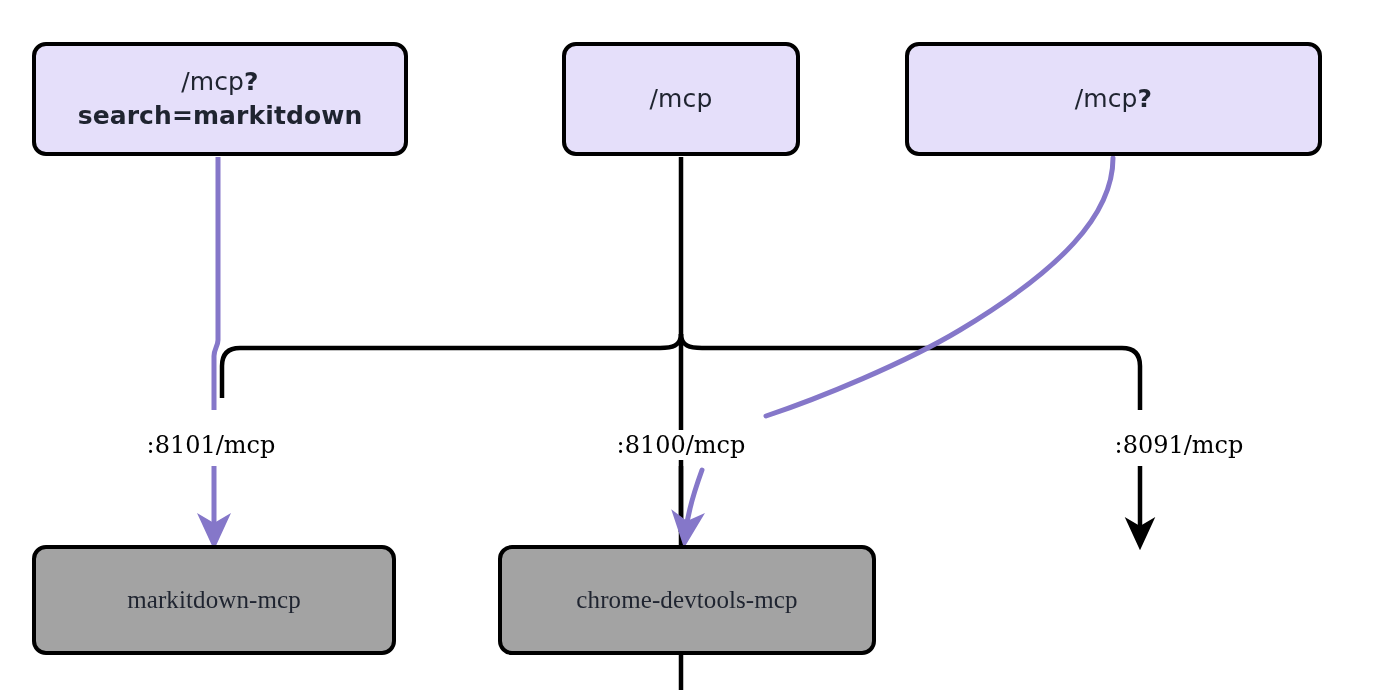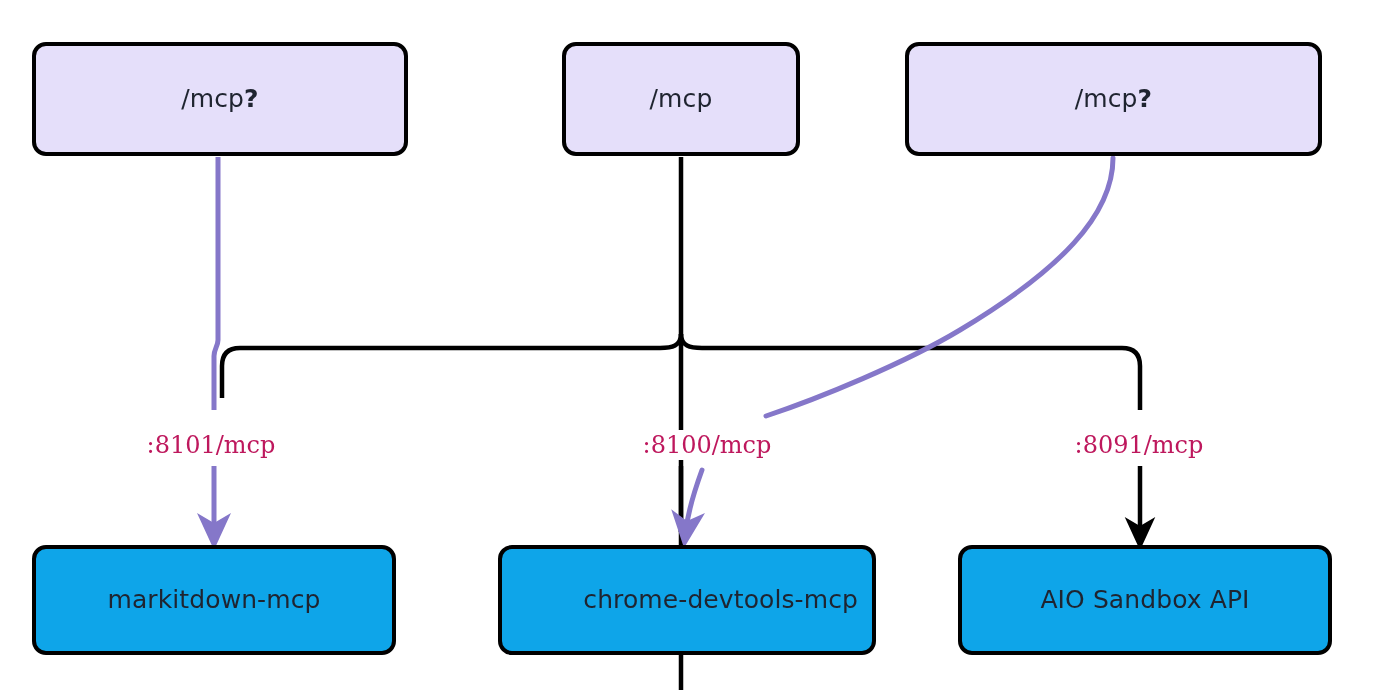--- a/index.html
+++ b/index.html
@@ -36,37 +36,38 @@
     text-align: center;
     line-height: 1.38;
     color: #1f2430;
     font-size: 25px;
     padding: 4px 14px;
   }
   .node-route {
     background: #e5dffa;
   }
   .node-service {
-    background: #0ea5e9;
+    background: #a3a3a3;
+    font-family: Liberation Serif, serif;
   }
   .node-label {
     display: block;
     font-weight: 400;
     letter-spacing: 0.1px;
   }
   .node-label .q-bold {
     font-weight: 700;
   }
   .node-label .q-light {
     font-weight: 400;
   }
   .edge-label {
     position: absolute;
     font-size: 24px;
-    color: #be185d;
+    color: #000000;
     font-family: "DejaVu Serif", "Liberation Serif", serif;
     background: #ffffff;
     padding: 2px 7px;
     white-space: nowrap;
     transform: translateX(-50%);
     line-height: 1.1;
   }
 </style>
 </head>
 <body>
@@ -93,40 +94,37 @@
     <path d="M681,466 L681,532" fill="none" stroke="#000000" stroke-width="4.5"></path>
 
     <path d="M218,157 L218,340 C218,346 214,349 214,356 L214,410" fill="none" stroke="#8577c9" stroke-width="5" stroke-linecap="butt"></path>
     <path d="M214,466 L214,532" fill="none" stroke="#8577c9" stroke-width="5" marker-end="url(#arrow-purple)"></path>
 
     <path d="M1113,158 C1113,215 1060,270 960,330 C905,363 820,398 766,416" fill="none" stroke="#8577c9" stroke-width="5" stroke-linecap="round"></path>
     <path d="M702,470 C694,492 688,512 686,530" fill="none" stroke="#8577c9" stroke-width="5" stroke-linecap="round" marker-end="url(#arrow-purple)"></path>
   </svg>
 
   <div class="node node-route" style="left:32px; top:42px; width:376px; height:114px;">
-    <span class="node-label"><span class="q-light">/mcp</span><span class="q-bold">?</span><br></span>
+    <span class="node-label"><span class="q-light">/mcp</span><span class="q-bold">?</span><br><span class="q-bold">search=markitdown</span></span>
   </div>
 
   <div class="node node-route" style="left:562px; top:42px; width:238px; height:114px;">
     <span class="node-label"><span class="q-light">/mcp</span></span>
   </div>
 
   <div class="node node-route" style="left:905px; top:42px; width:417px; height:114px;">
     <span class="node-label"><span class="q-light">/mcp</span><span class="q-bold">?</span><br></span>
   </div>
 
   <div class="edge-label" style="left:211px; top:430px;">:8101/mcp</div>
-  <div class="edge-label" style="left:681px; top:430px;margin-left:26px;">:8100/mcp</div>
-  <div class="edge-label" style="left:1139px; top:430px;">:8091/mcp</div>
+  <div class="edge-label" style="left:681px; top:430px;">:8100/mcp</div>
+  <div class="edge-label" style="left:1179px; top:430px;">:8091/mcp</div>
 
   <div class="node node-service" style="left:32px; top:545px; width:364px; height:110px;">
     <span class="node-label">markitdown-mcp</span>
   </div>
 
-  <div class="node node-service" style="left:498px; top:545px; width:378px; height:110px;justify-content:flex-end;">
+  <div class="node node-service" style="left:498px; top:545px; width:378px; height:110px;">
     <span class="node-label">chrome-devtools-mcp</span>
   </div>
 
-  <div class="node node-service" style="left:958px; top:545px; width:374px; height:110px;">
-    <span class="node-label">AIO Sandbox API</span>
-  </div>
 
 </div>
 
 </body></html>

